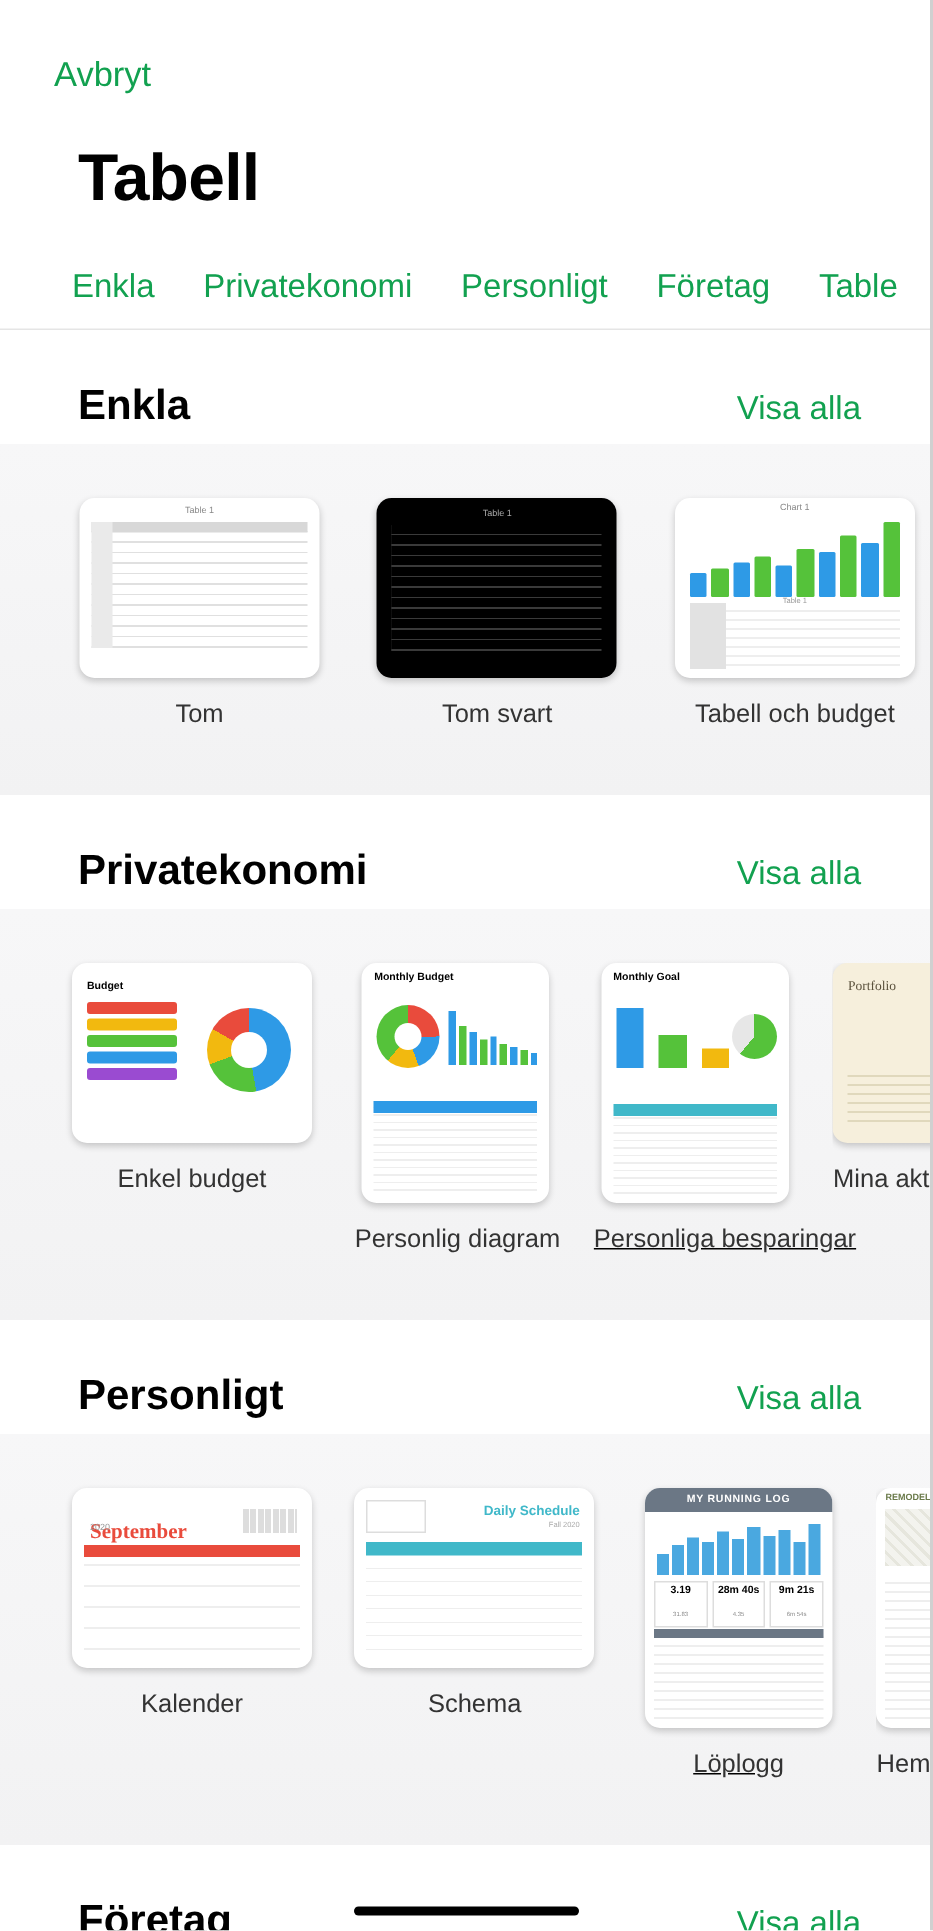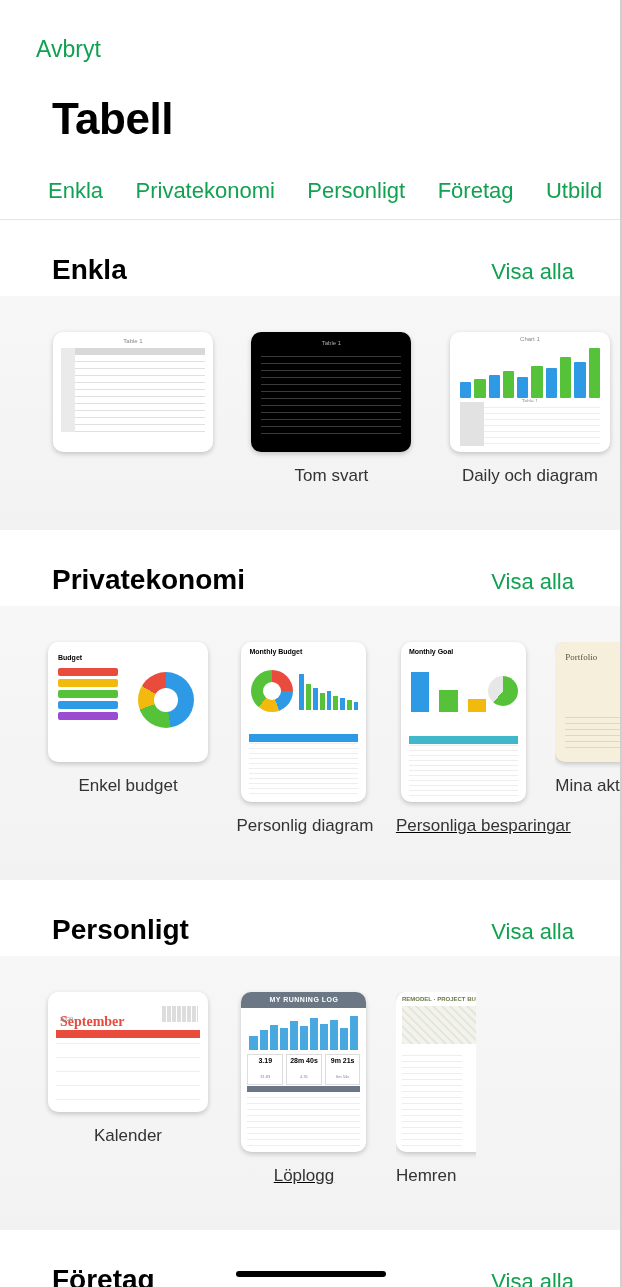--- a/index.html
+++ b/index.html
@@ -132,39 +132,40 @@
 
   <div class="cancel">Avbryt</div>
 
   <div class="page-title">Tabell</div>
 
   <div class="tabbar">
     <span class="tab">Enkla</span>
     <span class="tab">Privatekonomi</span>
     <span class="tab">Personligt</span>
     <span class="tab">Företag</span>
-    <span class="tab">Utbild</span>
+    <span class="tab">Table</span>
   </div>
 
   <div class="sections">
 
     <div class="section">
       <div class="sect-header">
         <div class="sect-title">Enkla</div>
         <div class="sect-show">Visa alla</div>
       </div>
       <div class="strip">
 
         <div class="card">
           <div class="thumb blank">
             <div class="mini-title">Table 1</div>
             <div class="grid"></div>
               <div class="hdr"></div>
               <div class="side"></div>
           </div>
+          <div class="card-label">Tom</div>
         </div>
 
         <div class="card">
           <div class="thumb black">
             <div class="mini-title">Table 1</div>
             <div class="grid"></div>
           </div>
           <div class="card-label">Tom svart</div>
         </div>
 
@@ -179,21 +180,21 @@
               <span class="b-blue" style="height:40%"></span>
                 <span class="b-green" style="height:62%"></span>
               <span class="b-blue" style="height:58%"></span>
                 <span class="b-green" style="height:78%"></span>
               <span class="b-blue" style="height:70%"></span>
                 <span class="b-green" style="height:96%"></span>
             </div>
             <div class="ttitle">Table 1</div>
             <div class="table"></div>
           </div>
-          <div class="card-label">Daily och diagram</div>
+          <div class="card-label">Tabell och budget</div>
         </div>
 
         
 
       </div>
     </div>
 
     <div class="section">
       <div class="sect-header">
         <div class="sect-title">Privatekonomi</div>
@@ -272,20 +273,29 @@
         <div class="card" style="width:160px;">
           <div class="thumb calendar">
             <div class="month">September</div>
             <div class="yr">2020</div>
             <div class="mini"></div>
             <div class="grid"></div>
           </div>
           <div class="card-label">Kalender</div>
         </div>
 
+        <div class="card" style="width:160px;">
+          <div class="thumb schedule">
+            <div class="topbox"></div>
+            <div class="title">Daily Schedule</div>
+            <div class="sub">Fall 2020</div>
+            <div class="tbl"></div>
+          </div>
+          <div class="card-label">Schema</div>
+        </div>
 
         <div class="card tall" style="width:135px;text-decoration:underline;">
           <div class="thumb runlog" style="width:125px;">
             <div class="band">MY RUNNING LOG</div>
             <div class="bars">
               <span style="height:40%"></span>
                 <span style="height:55%"></span>
                 <span style="height:70%"></span>
               <span style="height:60%"></span>
                 <span style="height:80%"></span>

